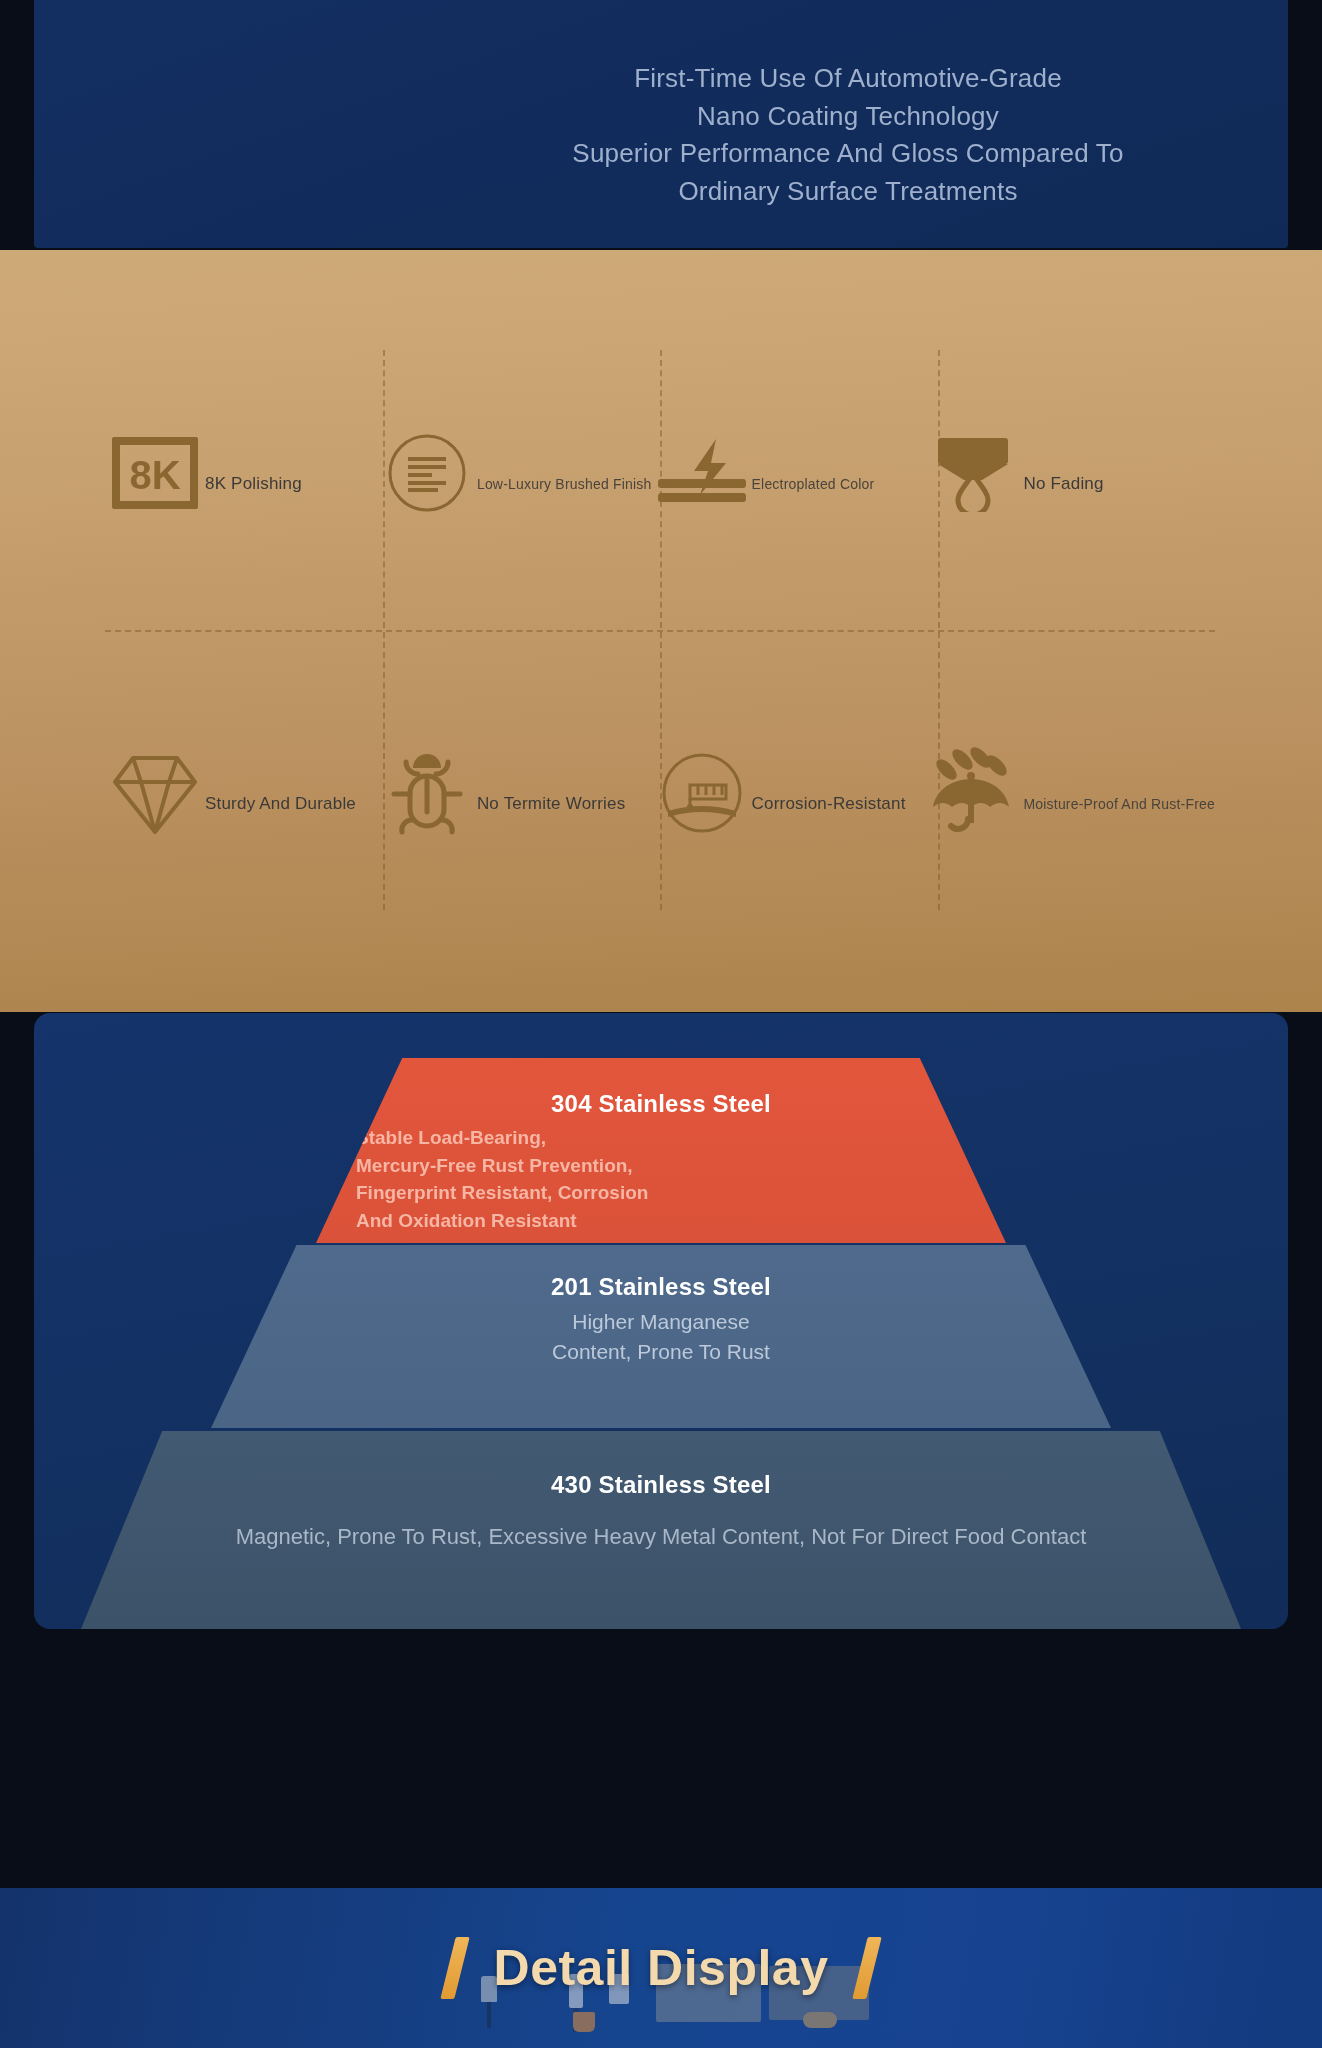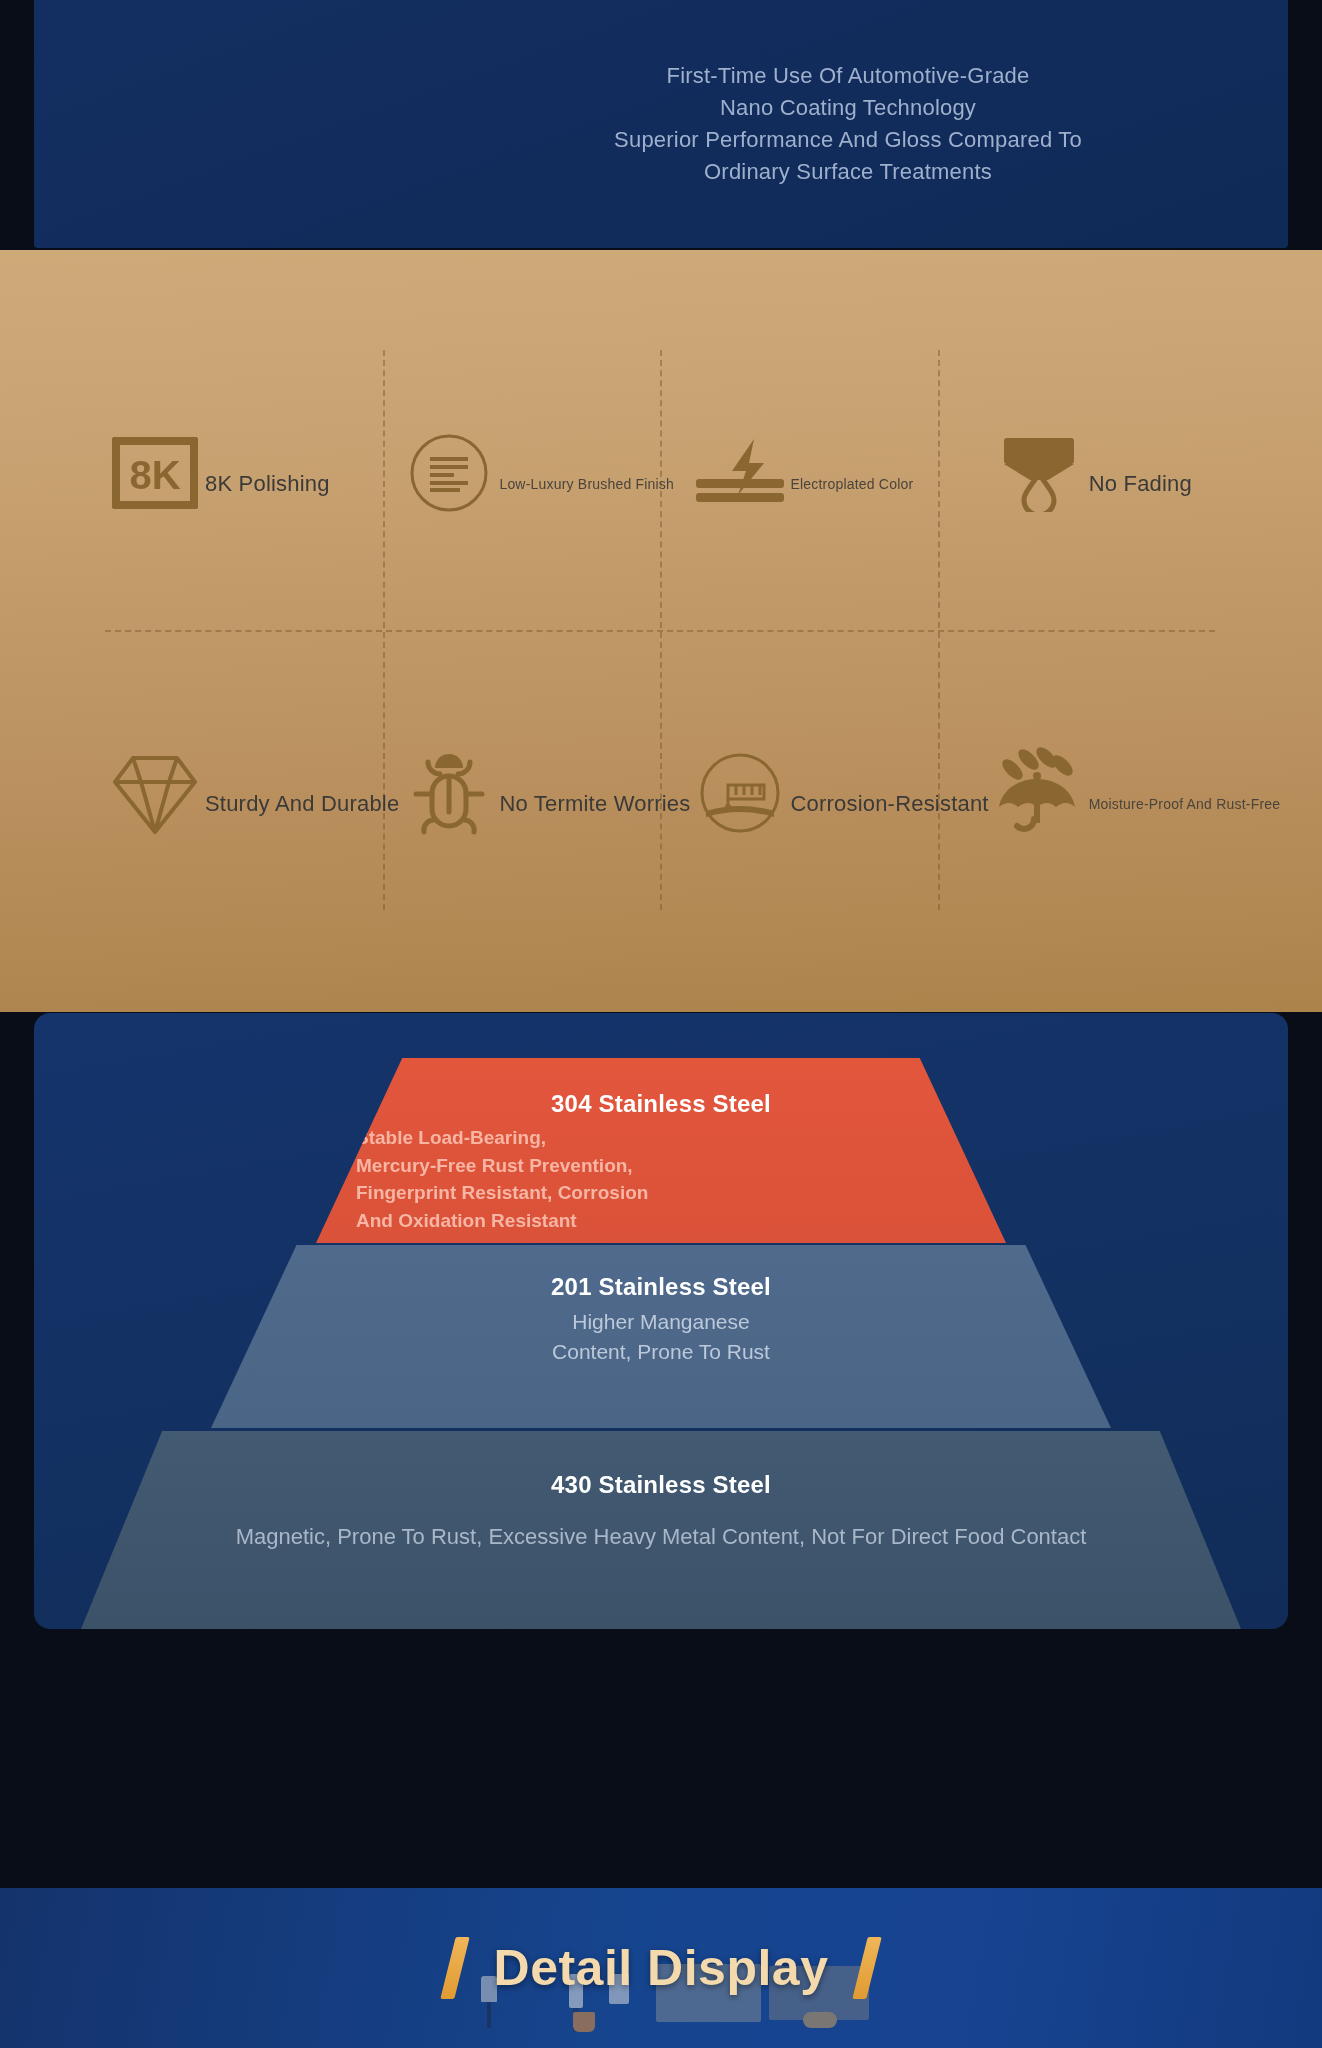--- a/index.html
+++ b/index.html
@@ -14,21 +14,21 @@
   
   .hero {
     position:absolute; left:34px; top:-420px; width:1254px; height:668px;
     background:linear-gradient(160deg,#16346a 0%,#122d5e 55%,#102a57 100%);
     border-radius:0 0 4px 4px; overflow:hidden;
   }
   .hero-prod { position:absolute; left:130px; top:330px; width:430px; height:120px; }
   .hero-text {
     position:absolute; right:140px; top:480px; width:600px;
     text-align:center; color:#9fb0cc; line-height:1.45;
-    font-size:22px; letter-spacing:.2px;
+    font-size:26px; letter-spacing:.2px;
   }
   .hero-text .l1 { display:block; }
   .hero-text .l2 { display:block; }
   .hero-text .l3 { display:block; }
   .hero-text .l4 { display:block; }
 
   
   .features {
     position:absolute; left:0; top:250px; width:1322px; height:762px;
     background:linear-gradient(178deg,#cfaa79 0%,#c8a171 28%,#bb9261 62%,#ad834c 100%);
@@ -42,21 +42,21 @@
           align-items:center; justify-content:flex-start; padding-top:28px; }
   
   .vsep{ position:absolute; top:40px; bottom:40px; width:0;
          border-left:2px dashed rgba(122,84,38,.45); }
   .hsep{ position:absolute; left:0; right:0; height:0;
          border-top:2px dashed rgba(122,84,38,.45); }
 
   .ficon { width:100px; height:100px; display:flex; align-items:center;
            justify-content:center; margin-bottom:22px; }
   .ficon svg { display:block; }
-  .flabel { color:#3b3a38; font-size:22px; letter-spacing:.2px; text-align:center;
+  .flabel { color:#3b3a38; font-size:17px; letter-spacing:.2px; text-align:center;
             white-space:nowrap; }
   .flabel.sm { font-size:14px; color:#4a443c; }
 
   
   .pyr-panel {
     position:absolute; left:34px; top:1013px; width:1254px; height:616px;
     background:linear-gradient(170deg,#15346c 0%,#123060 60%,#112c58 100%);
     border-radius:16px; overflow:hidden;
   }
   .tier { position:absolute; left:0; width:100%; color:#fff; text-align:center; }

